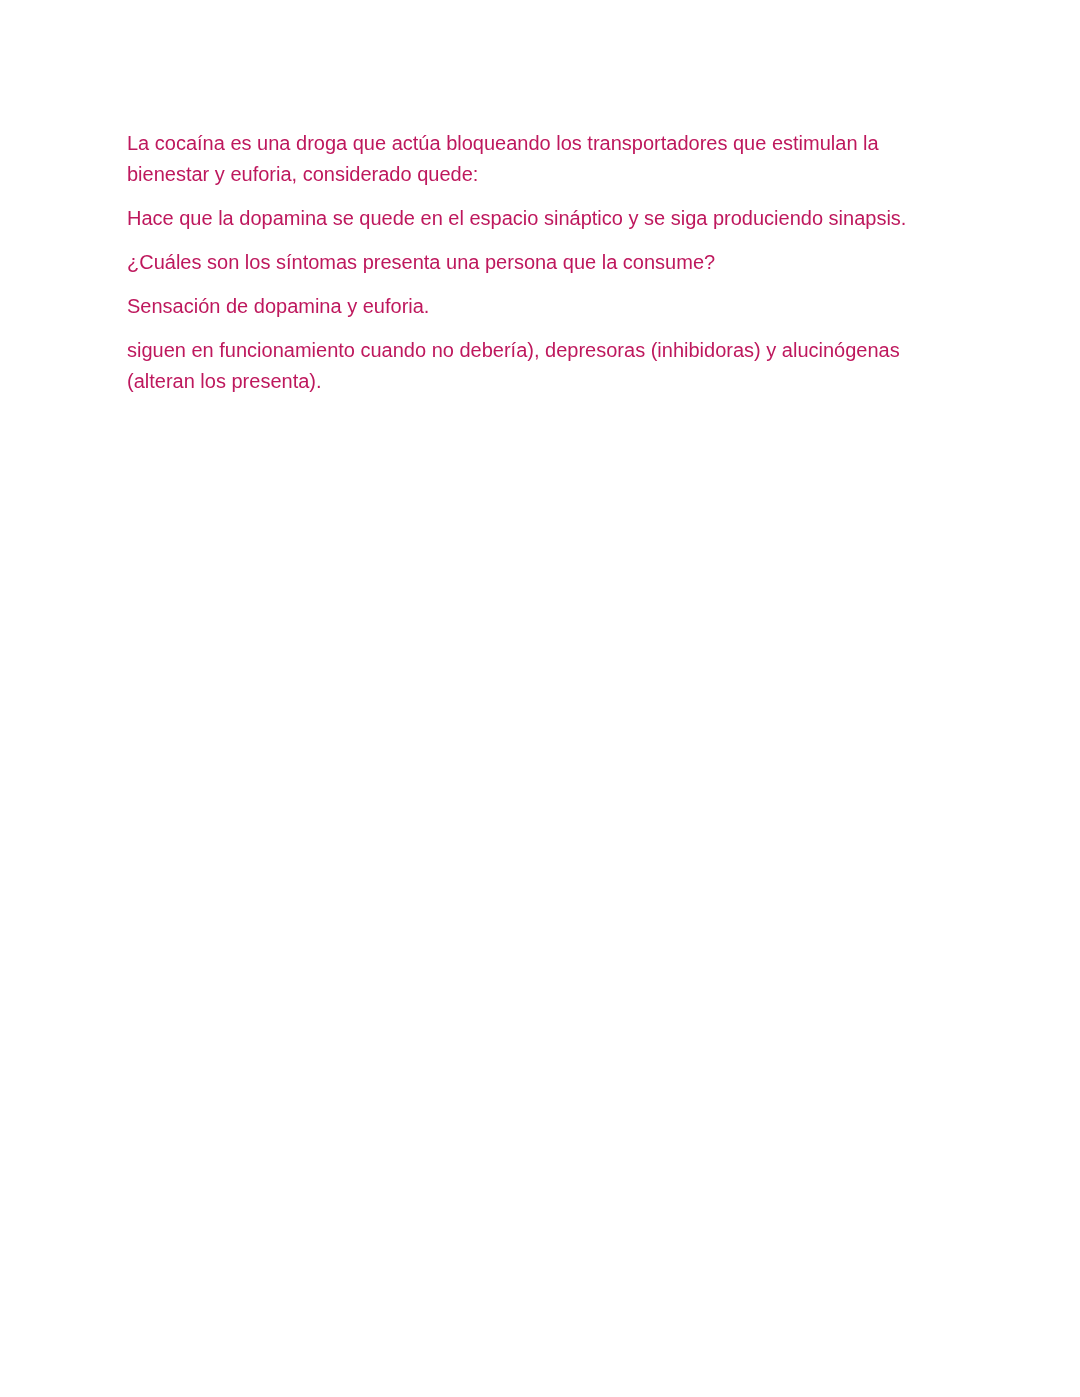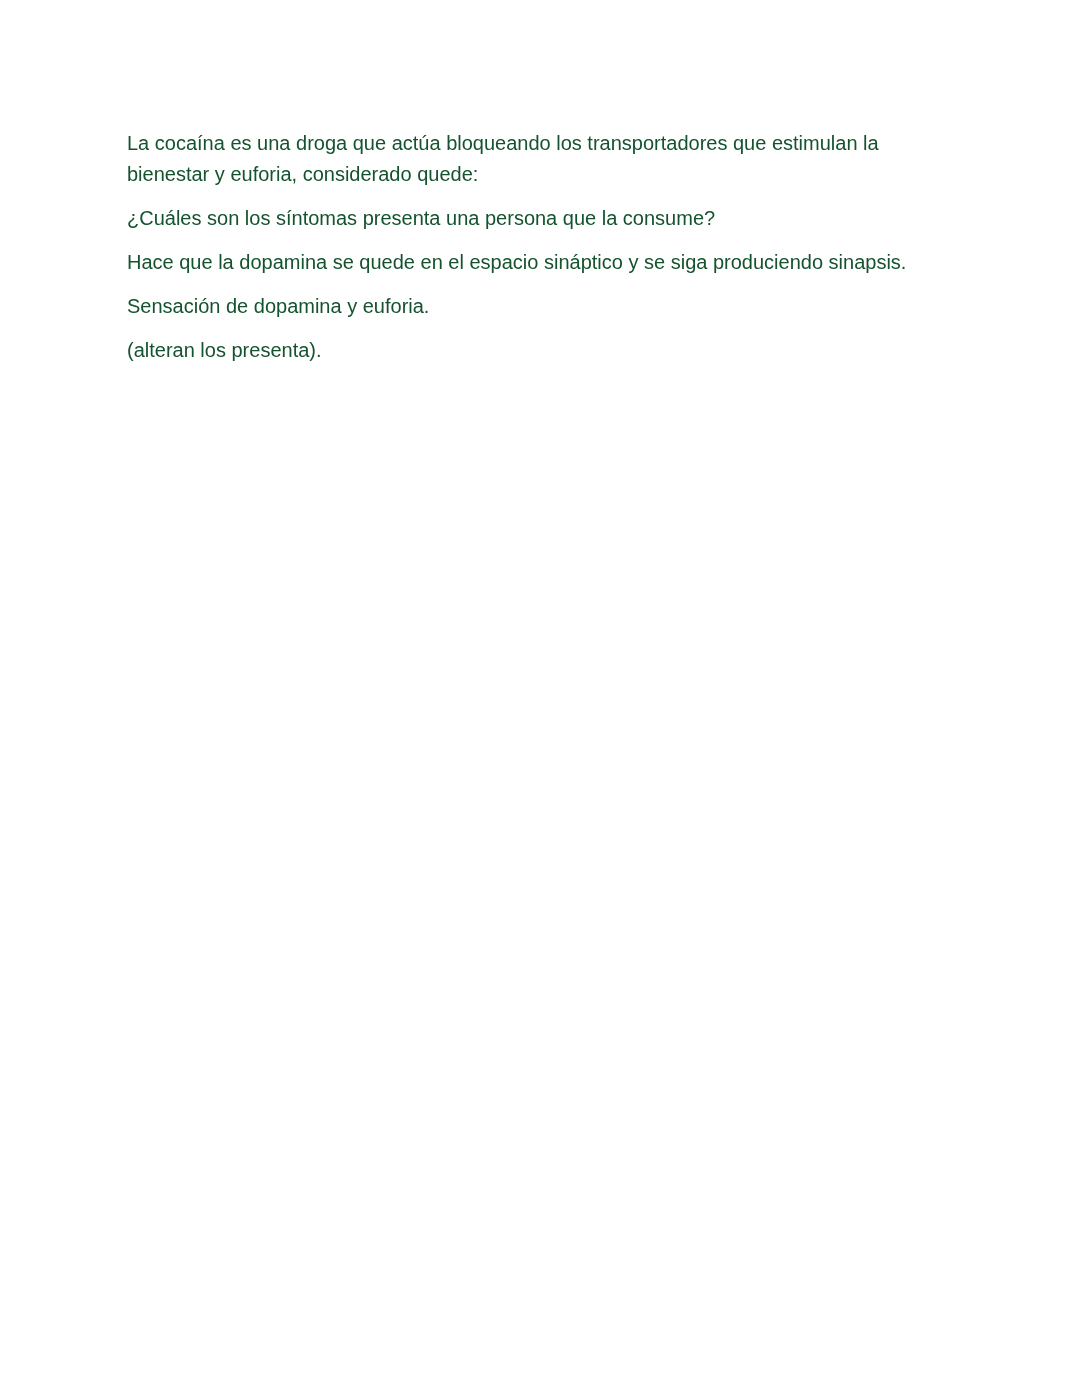--- a/index.html
+++ b/index.html
@@ -12,21 +12,21 @@
     width: 1080px;
     height: 1397px;
     background: #ffffff;
     overflow: hidden;
   }
   .doc-body {
     position: absolute;
     top: 128px;
     left: 127px;
     width: 836px;
-    color: #14532d;
+    color: #be185d;
     font-size: 20px;
     line-height: 31px;
   }
   .doc-body p {
     margin: 0 0 13px 0;
   }
   .line {
     display: block;
     white-space: nowrap;
   }
@@ -37,29 +37,30 @@
 <div class="page">
   <div class="doc-body">
 
     <p>
       <span class="line">La cocaína es una droga que actúa bloqueando los transportadores que estimulan la</span>
       <span class="line">bienestar y euforia, considerado quede:</span>
     </p>
 
 
     <p>
-      <span class="line">¿Cuáles son los síntomas presenta una persona que la consume?</span>
+      <span class="line">Hace que la dopamina se quede en el espacio sináptico y se siga produciendo sinapsis.</span>
     </p>
 
     <p>
-      <span class="line">Hace que la dopamina se quede en el espacio sináptico y se siga produciendo sinapsis.</span>
+      <span class="line">¿Cuáles son los síntomas presenta una persona que la consume?</span>
     </p>
 
     <p>
       <span class="line">Sensación de dopamina y euforia.</span>
     </p>
 
     <p>
+      <span class="line">siguen en funcionamiento cuando no debería), depresoras (inhibidoras) y alucinógenas</span>
       <span class="line">(alteran los presenta).</span>
     </p>
 
   </div>
 </div>
 
 </body></html>

